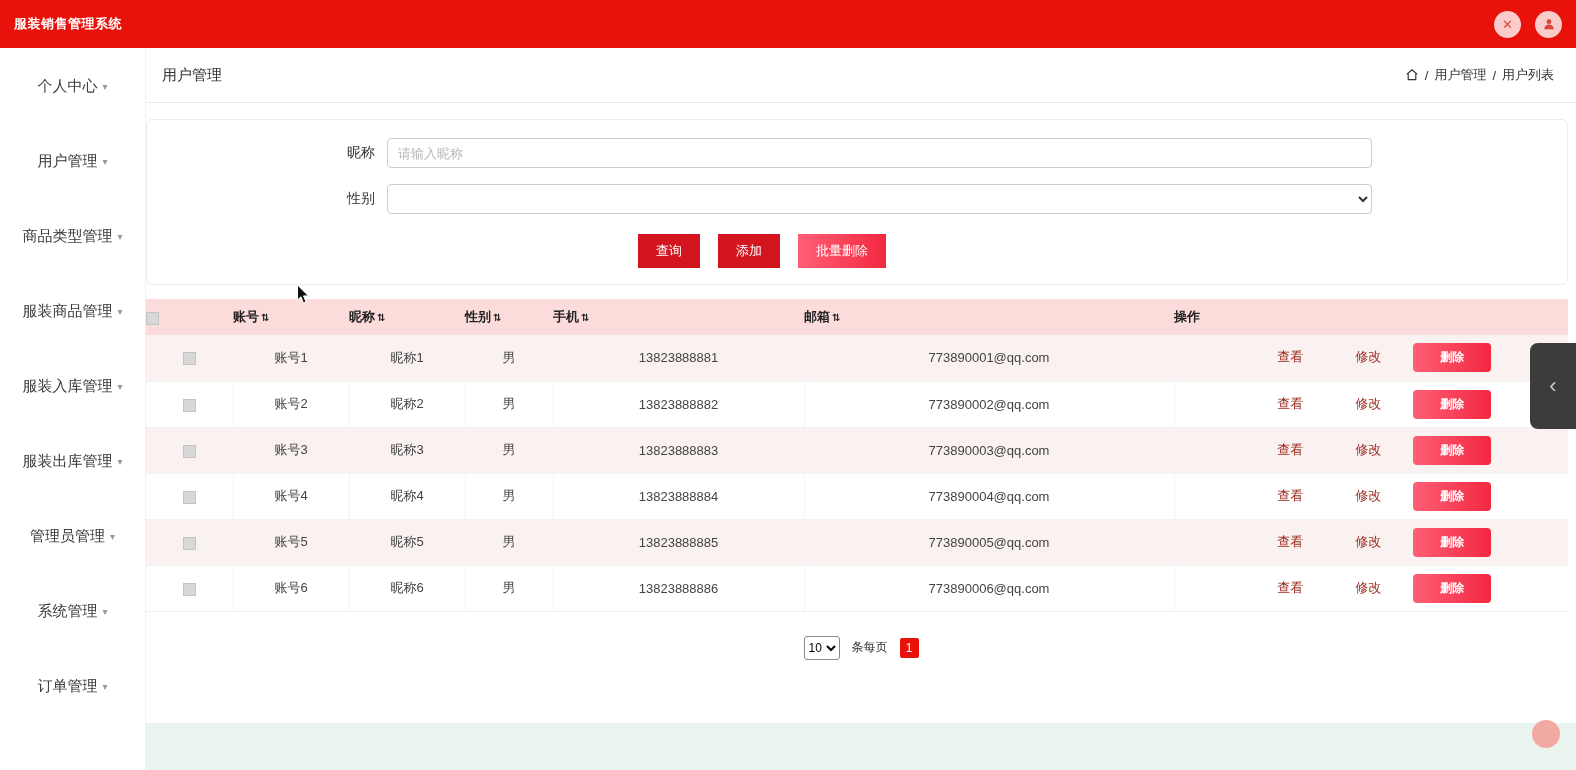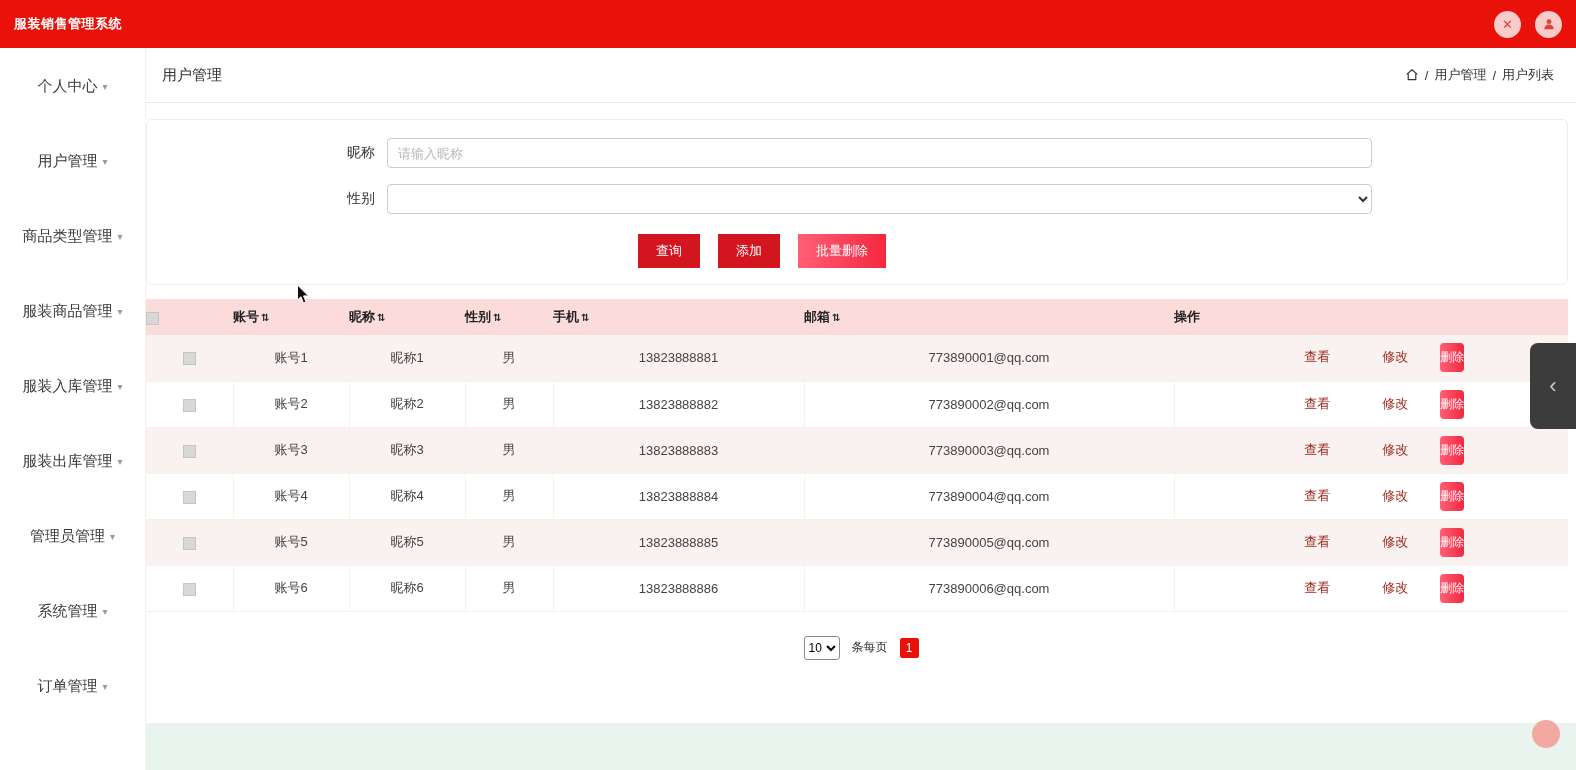--- a/index.html
+++ b/index.html
@@ -33,21 +33,21 @@
 .user-table { width: calc(100% - 8px); border-collapse: collapse; margin-top: 14px; font-size: 13px; table-layout: fixed; }
 .user-table thead tr { background: #fbdcdb; height: 36px; }
 .user-table th { font-weight: bold; font-size: 13px; color: #222; text-align: left; }
 .sort { font-size: 10px; margin-left: 2px; }
 .user-table tbody tr { height: 46px; border-bottom: 1px solid #f1f1f1; background: #fff; }
 .user-table tbody tr.shaded { background: #faf1f1; }
 .user-table td { text-align: center; border-right: 1px solid #f3f3f3; color: #444; }
 .user-table td:last-child { border-right: none; }
 .checkbox { display: inline-block; width: 13px; height: 13px; background: #d8d8d8; border: 1px solid #c4c4c4; vertical-align: middle; cursor: pointer; }
 .link { color: #9c2b1e; cursor: pointer; margin: 0 26px; text-decoration: none; font-size: 13px; }
-.del-btn { background: linear-gradient(90deg, #ff5f76, #f22840); color: #fff; border: none; border-radius: 4px; padding: 6px 0; font-size: 12px; cursor: pointer; margin-left: 6px; font-family: inherit; }
+.del-btn { background: linear-gradient(90deg, #ff5f76, #f22840); color: #fff; border: none; border-radius: 4px; padding: 6px 27px; font-size: 12px; cursor: pointer; margin-left: 6px; font-family: inherit; font-weight: bold; }
 .pagination { display: flex; align-items: center; justify-content: center; gap: 12px; margin-top: 24px; font-size: 12px; color: #333; }
 .page-size-select { height: 24px; font-size: 12px; border: 1px solid #8a8a8a; border-radius: 3px; background: #fff; font-family: inherit; }
 .page-num { min-width: 19px; height: 20px; background: #e8120b; color: #fff; display: flex; align-items: center; justify-content: center; border-radius: 2px; font-size: 12px; padding: 0 5px; cursor: pointer; }
 .footer-strip { position: absolute; left: 0; right: 0; bottom: 0; height: 53px; background: #e9f4ee; }
 .collapse-tab { position: absolute; right: 0; top: 343px; width: 46px; height: 86px; background: #3c3c3c; border-radius: 8px 0 0 8px; display: flex; align-items: center; justify-content: center; color: #c9c9c9; font-size: 22px; cursor: pointer; z-index: 5; }
 .float-btn { position: absolute; right: 16px; bottom: 22px; width: 28px; height: 28px; border-radius: 50%; background: #f2a9a1; cursor: pointer; z-index: 6; }
 .cursor { position: absolute; left: 296px; top: 284px; z-index: 9; pointer-events: none; }
 .home svg { display: block; }
 </style>
 </head>

